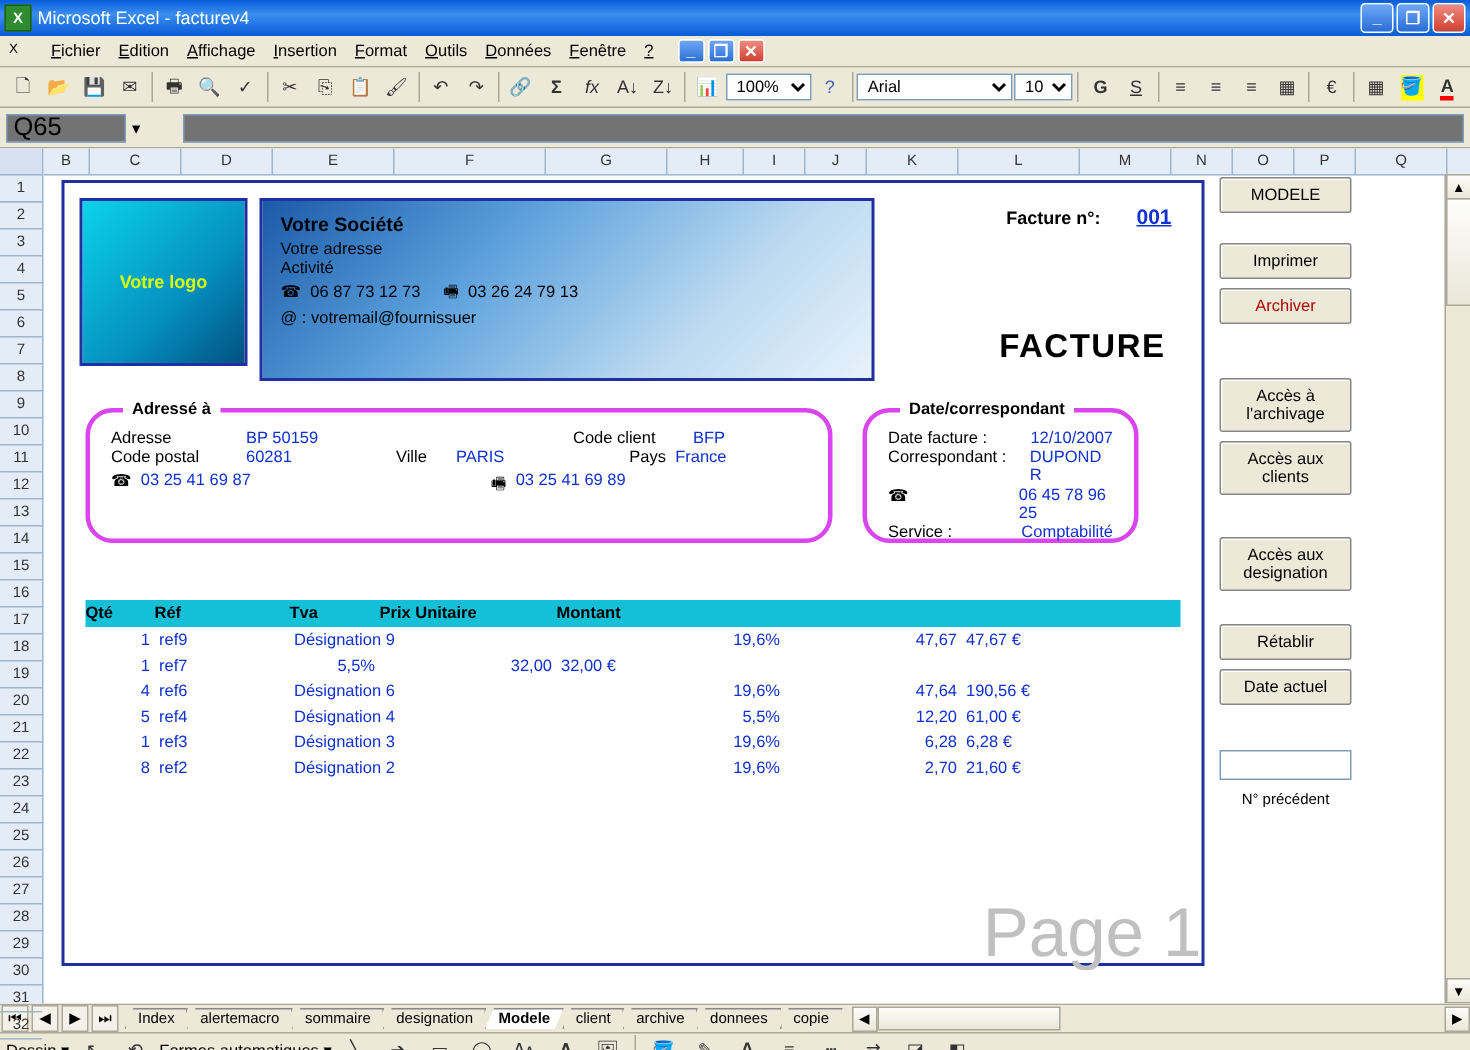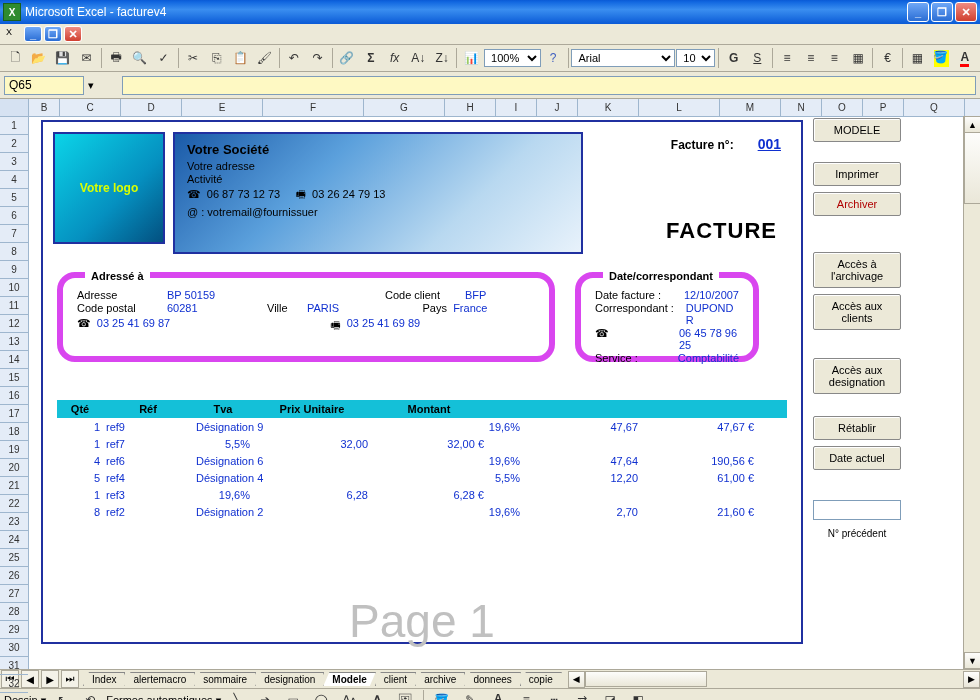--- a/index.html
+++ b/index.html
@@ -10,58 +10,58 @@
 .winbtn{width:20px;height:18px;background:linear-gradient(to bottom,#6fa8f7,#2a6dd4);border:1px solid #fff;border-radius:3px;color:#fff;display:flex;align-items:center;justify-content:center;font-weight:bold;font-size:11px}
 .winbtn.close{background:linear-gradient(to bottom,#f08c82,#d04030)}
 .menubar{height:20px;background:#ece9d8;display:flex;align-items:center;padding:0 6px;gap:2px;border-bottom:1px solid #aca899}
 .menubar span{padding:2px 6px;cursor:default}
 .menubar span u{text-decoration:underline}
 .toolbar{height:26px;background:#ece9d8;display:flex;align-items:center;padding:0 4px;gap:1px;border-bottom:1px solid #aca899}
 .tbtn{width:22px;height:22px;display:flex;align-items:center;justify-content:center;color:#333;font-size:12px;border:1px solid transparent}
 .tsep{width:1px;height:20px;background:#aca899;margin:0 2px}
 .tcombo{height:18px;border:1px solid #7f9db9;background:#fff;font-size:11px;padding:0 2px}
 .namebox{height:22px;background:#ece9d8;display:flex;align-items:center;padding:2px 4px;gap:4px;border-bottom:1px solid #aca899}
-.namebox input{height:17px;border:1px solid #7f9db9;background:#fef9c3;padding:0 4px;font-size:12px}
+.namebox input{height:17px;border:1px solid #7f9db9;background:#737373;padding:0 4px;font-size:17px}
 .namebox .nb{width:70px}
 .namebox .fx{flex:1}
 .workarea{position:relative;height:570px;background:#fff;display:flex}
 .rowhdr{width:28px;background:#e4ecf7;border-right:1px solid #9eb6ce}
 .rowhdr div{height:17px;border-bottom:1px solid #9eb6ce;text-align:center;font-size:10px;line-height:17px;color:#333}
 .rowhdr .corner{height:17px;background:#d6e2f2;border-bottom:1px solid #9eb6ce}
 .gridwrap{flex:1;position:relative;overflow:hidden}
 .colhdr{height:17px;background:#e4ecf7;display:flex;border-bottom:1px solid #9eb6ce}
 .colhdr div{border-right:1px solid #9eb6ce;text-align:center;font-size:10px;line-height:17px;color:#333}
 .sheet{position:absolute;top:17px;left:0;right:0;bottom:0}
 .invoice{position:absolute;top:4px;left:12px;width:758px;height:520px;border:2px solid #2030a0;background:#fff}
 .logo{position:absolute;top:10px;left:10px;width:108px;height:108px;background:linear-gradient(135deg,#0bd4e8 0%,#0590c0 60%,#035080 100%);border:2px solid #2030a0;display:flex;align-items:center;justify-content:center;color:#d9ff00;font-weight:bold;font-size:12px;text-align:center}
 .company{position:absolute;top:10px;left:130px;width:410px;height:122px;background:linear-gradient(135deg,#1a5aa8 0%,#5ba0dc 35%,#b8d8f0 70%,#e8f2fb 100%);border:2px solid #2030a0;padding:8px 12px;box-sizing:border-box;color:#000}
 .company .cname{font-weight:bold;font-size:13px;margin-bottom:3px}
 .company .line{font-size:11px;margin:1px 0}
 .factno{position:absolute;top:14px;right:20px;font-size:12px}
 .factno b{font-weight:bold}
 .factno .num{color:#1030d0;font-weight:bold;text-decoration:underline;margin-left:24px;font-size:14px}
 .bigfacture{position:absolute;top:96px;right:24px;font-size:22px;font-weight:900;letter-spacing:1px}
-.fieldset{position:absolute;border:6px solid #d946ef;border-radius:18px;padding:10px 14px 8px;box-sizing:border-box}
+.fieldset{position:absolute;border:3px solid #d946ef;border-radius:18px;padding:10px 14px 8px;box-sizing:border-box}
 .fieldset .legend{position:absolute;top:-8px;left:22px;background:#fff;padding:0 6px;font-weight:bold;font-size:11px}
 .fs-adr{top:150px;left:14px;width:498px;height:90px}
 .fs-date{top:150px;left:532px;width:184px;height:90px}
 .kv{display:flex;font-size:11px;margin:1px 0}
 .kv .k{width:90px}
 .kv .v{color:#1030d0}
 .itemshdr{position:absolute;top:278px;left:14px;right:14px;height:18px;background:#14c0d8;display:flex;color:#000;font-weight:bold;font-size:11px;align-items:center}
-.itemshdr div{text-align:center}
+.itemshdr div{text-align:left}
 .itemrow{position:absolute;left:14px;right:14px;height:17px;display:flex;font-size:11px;color:#1030d0;align-items:center}
 .itemrow div{padding:0 3px;box-sizing:border-box}
 .c-qte{width:46px;text-align:right}
 .c-ref{width:90px}
 .c-des{width:270px}
 .c-tva{width:60px;text-align:right}
 .c-pu{width:118px;text-align:right}
-.c-mnt{width:116px;text-align:right}
-.pagewm{position:absolute;bottom:-6px;left:0;right:0;text-align:center;font-size:46px;color:#c0c0c0;font-family:Arial}
+.c-mnt{width:116px;}
+.pagewm{position:absolute;bottom:-6px;left:0;right:0;text-align:right;font-size:46px;color:#c0c0c0;font-family:Arial}
 .sidebtns{position:absolute;top:2px;left:784px;width:88px;display:flex;flex-direction:column;gap:6px}
 .sidebtn{background:#ece9d8;border:1px solid #888;border-radius:2px;box-shadow:inset 1px 1px 0 #fff;padding:5px 2px;text-align:center;font-size:11px;cursor:default}
 .sidebtn.red{color:#b00000}
 .sideinput{height:18px;border:1px solid #7f9db9;background:#fff;margin-top:4px}
 .sidelabel{font-size:10px;text-align:center;margin-top:2px}
 .vscroll{position:absolute;top:17px;right:0;width:16px;bottom:0;background:#ece9d8;border-left:1px solid #aca899}
 .vscroll .arrow,.hscroll .arrow{width:15px;height:15px;background:linear-gradient(#fdfdfb,#eae7d8);border:1px solid #aca899;display:flex;align-items:center;justify-content:center;font-size:9px}
 .vscroll .thumb{position:absolute;top:16px;left:0;width:15px;height:70px;background:linear-gradient(#fdfdfb,#eae7d8);border:1px solid #aca899}
 .tabsbar{height:18px;background:#ece9d8;display:flex;align-items:center;border-top:1px solid #aca899;font-size:10px}
 .tabsbar .navbtn{width:16px;height:16px;border:1px solid #aca899;background:#f4f2e8;display:flex;align-items:center;justify-content:center;margin:0 1px}
@@ -81,20 +81,21 @@
   <div class="spacer"></div>
   <div class="winbtns">
     <div class="winbtn">_</div>
     <div class="winbtn">❐</div>
     <div class="winbtn close">✕</div>
   </div>
 </div>
 
 <div class="menubar">
   <div class="xicon" style="width:14px;height:14px;font-size:9px">X</div>
+  <span id="menus"><span><u>F</u>ichier</span><span><u>E</u>dition</span><span><u>A</u>ffichage</span><span><u>I</u>nsertion</span><span><u>F</u>ormat</span><span><u>O</u>utils</span><span><u>D</u>onnées</span><span><u>F</u>enêtre</span><span><u>?</u></span></span>
   <div class="spacer"></div>
   <div class="winbtns">
     <div class="winbtn" style="width:16px;height:14px">_</div>
     <div class="winbtn" style="width:16px;height:14px">❐</div>
     <div class="winbtn close" style="width:16px;height:14px">✕</div>
   </div>
 </div>
 
 <div class="toolbar">
   <div class="tbtn">🗋</div>
@@ -307,20 +308,21 @@
               <div class="c-qte">5</div>
               <div class="c-ref">ref4</div>
               <div class="c-des">Désignation 4</div>
               <div class="c-tva">5,5%</div>
               <div class="c-pu">12,20</div>
               <div class="c-mnt">61,00 €</div>
             </div>
             <div class="itemrow" style="top: 364px;">
               <div class="c-qte">1</div>
               <div class="c-ref">ref3</div>
+              <div class="c-des">Désignation 3</div>
               <div class="c-tva">19,6%</div>
               <div class="c-pu">6,28</div>
               <div class="c-mnt">6,28 €</div>
             </div>
             <div class="itemrow" style="top: 381px;">
               <div class="c-qte">8</div>
               <div class="c-ref">ref2</div>
               <div class="c-des">Désignation 2</div>
               <div class="c-tva">19,6%</div>
               <div class="c-pu">2,70</div>

